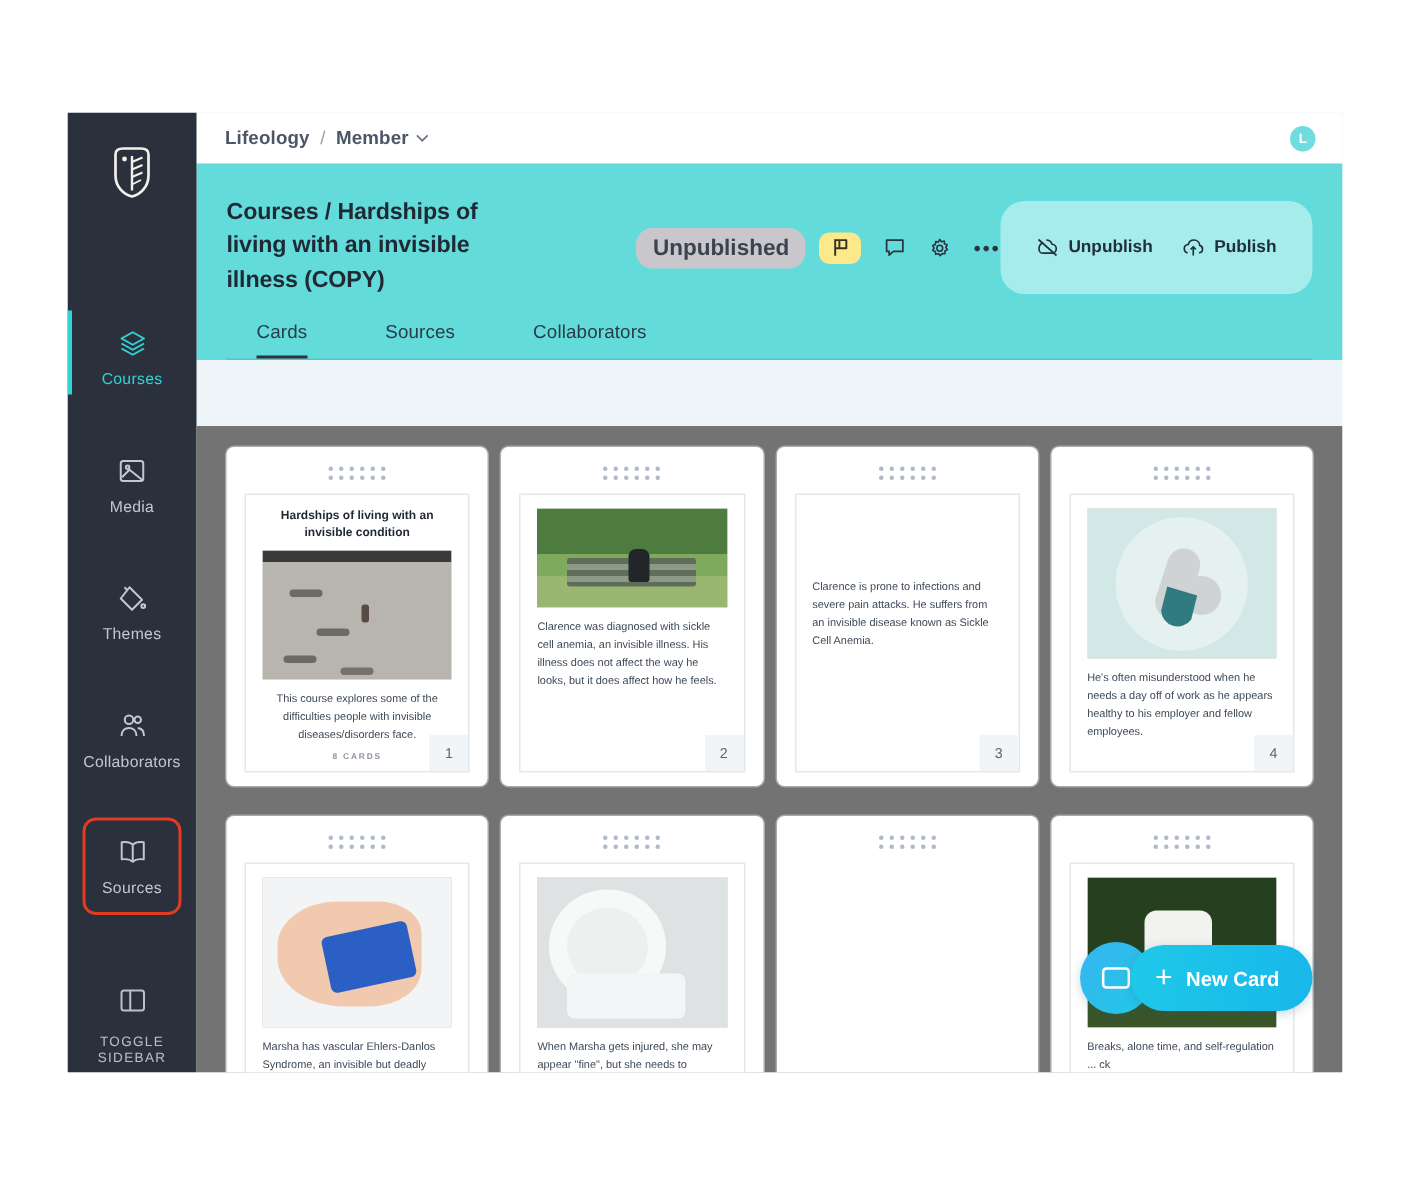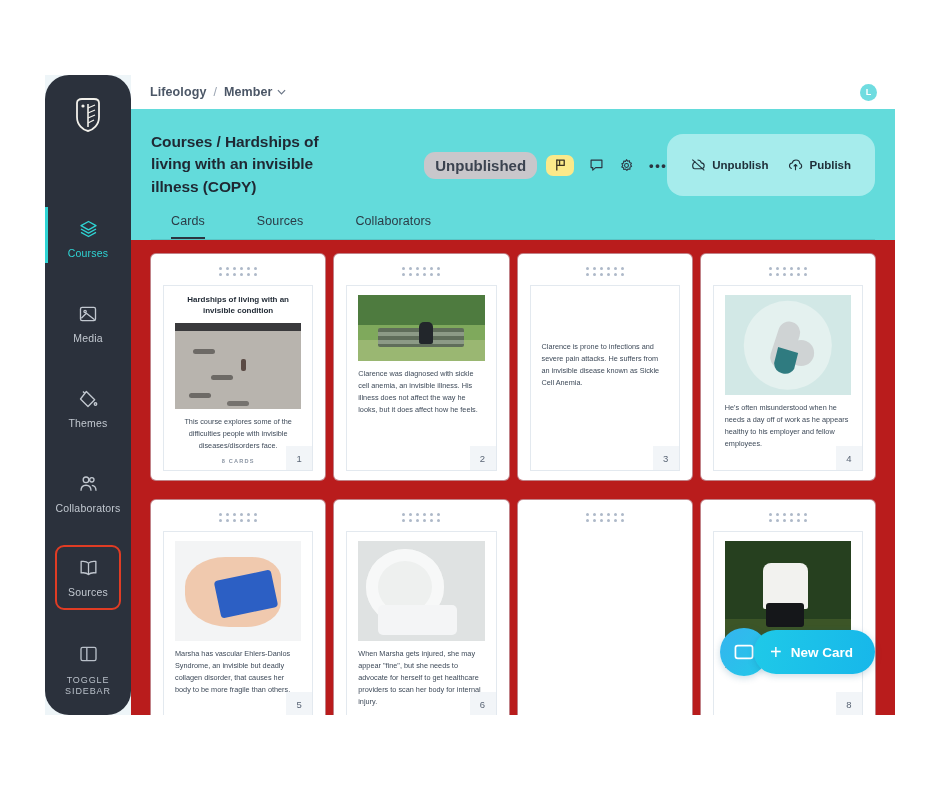--- a/index.html
+++ b/index.html
@@ -22,21 +22,20 @@
   
   .sidebar {
     width: 86px;
     flex: 0 0 86px;
     background: #2b313c;
     position: relative;
     display: flex;
     flex-direction: column;
     align-items: center;
     padding-top: 14px;
-    border-radius: 24px;
   }
   .logo-wrap {
     width: 100%;
     display: flex; justify-content: center;
     padding: 8px 0 0 0;
   }
   .logo-wrap svg { display: block; }
 
   .nav-list {
     margin-top: 72px;
@@ -69,21 +68,21 @@
   }
   .nav-item.highlighted {
     border: 2px solid #e03c24;
     border-radius: 9px;
     width: 66px;
     padding: 10px 0;
   }
 
   .sidebar-bottom {
     position: absolute;
-    bottom: 18px; left: 0; width: 100%;
+    bottom: 4px; left: 0; width: 100%;
     display: flex; flex-direction: column; align-items: center;
     cursor: pointer;
   }
   .sidebar-bottom .nav-label {
     margin-top: 7px;
     font-size: 9px; color: #b9c0c9;
     letter-spacing: .9px; text-align: center; line-height: 1.25;
   }
 
   
@@ -177,24 +176,25 @@
     font-size: 12.5px; color: #2b3b46;
     padding: 6px 0 9px 0; margin-right: 52px;
     cursor: pointer; letter-spacing: .1px;
   }
   .tab:first-child { margin-left: 20px; }
   .tab.active { border-bottom: 2.5px solid #2b3440; font-weight: 400; }
 
   
   .cards-area {
     flex: 1 1 auto;
-    background: #b91c1c;
+    background: #737373;
     padding: 14px 0 0 0;
     overflow: hidden;
     position: relative;
+    margin-top: 44px;
   }
   .cards-grid {
     display: grid;
     grid-template-columns: repeat(4, 1fr);
     gap: 20px 9px;
     padding: 0 20px;
   }
   .card-slot {
     background: #ffffff;
     border-radius: 5px;

